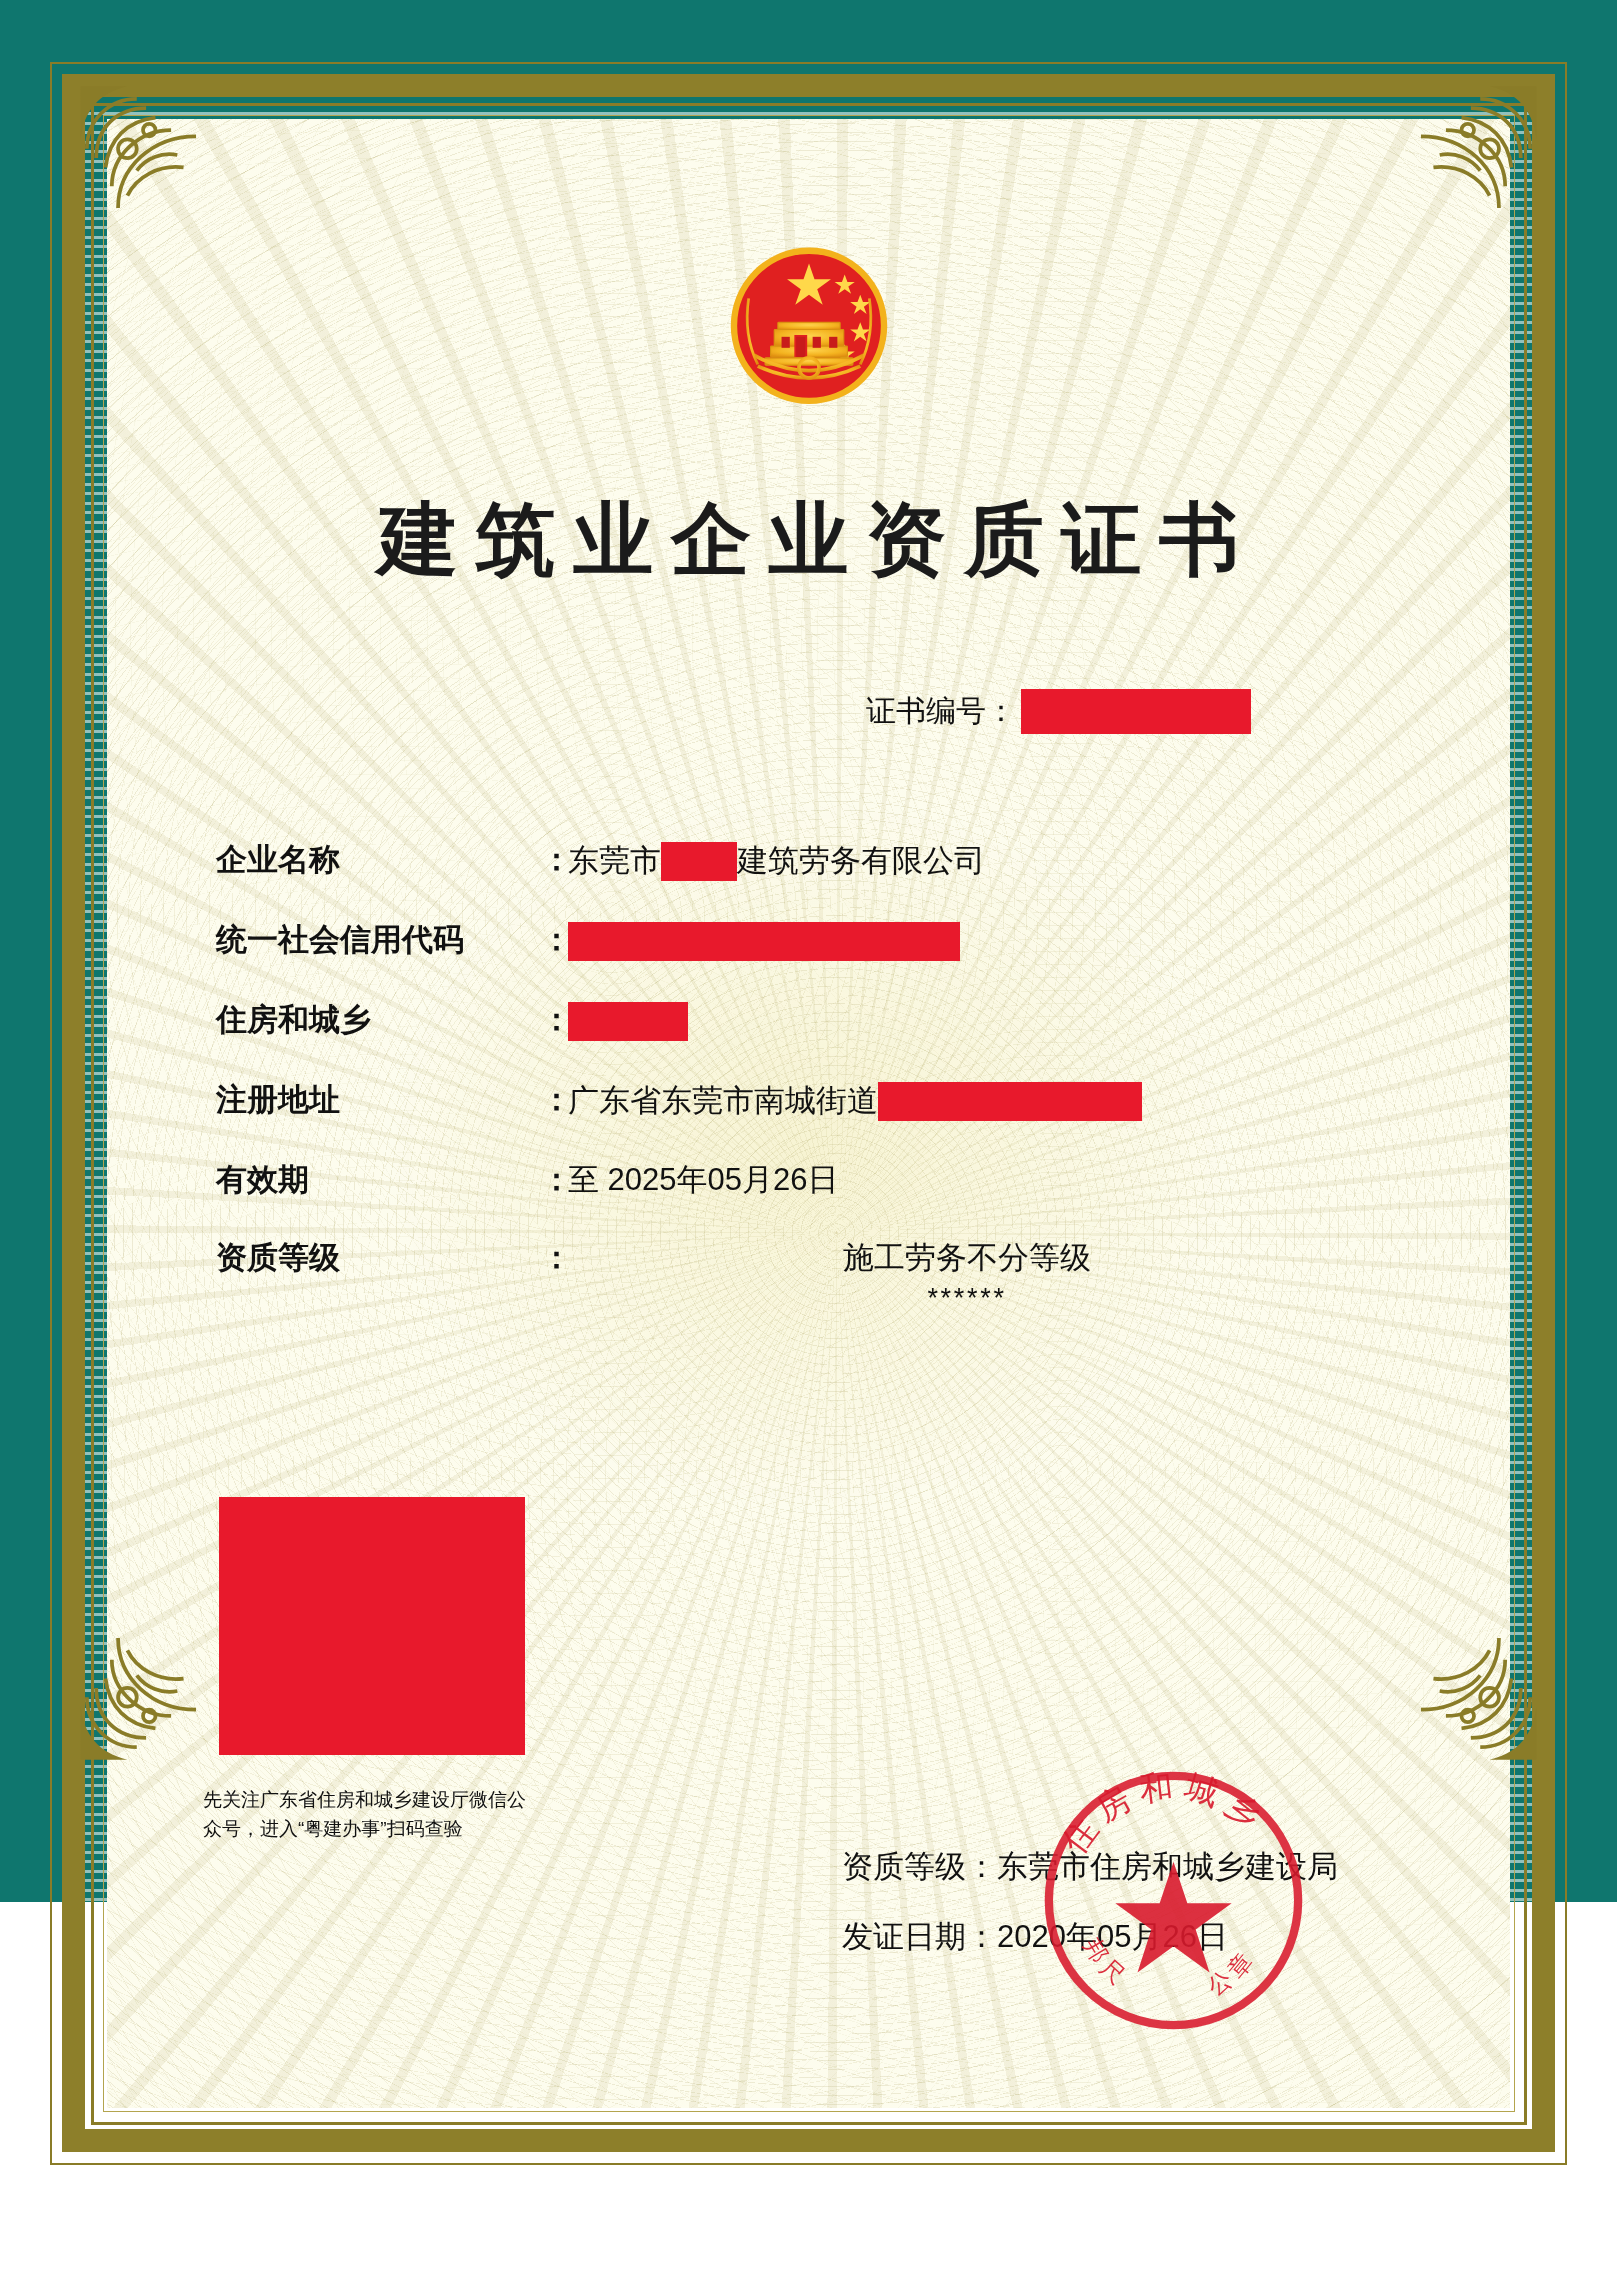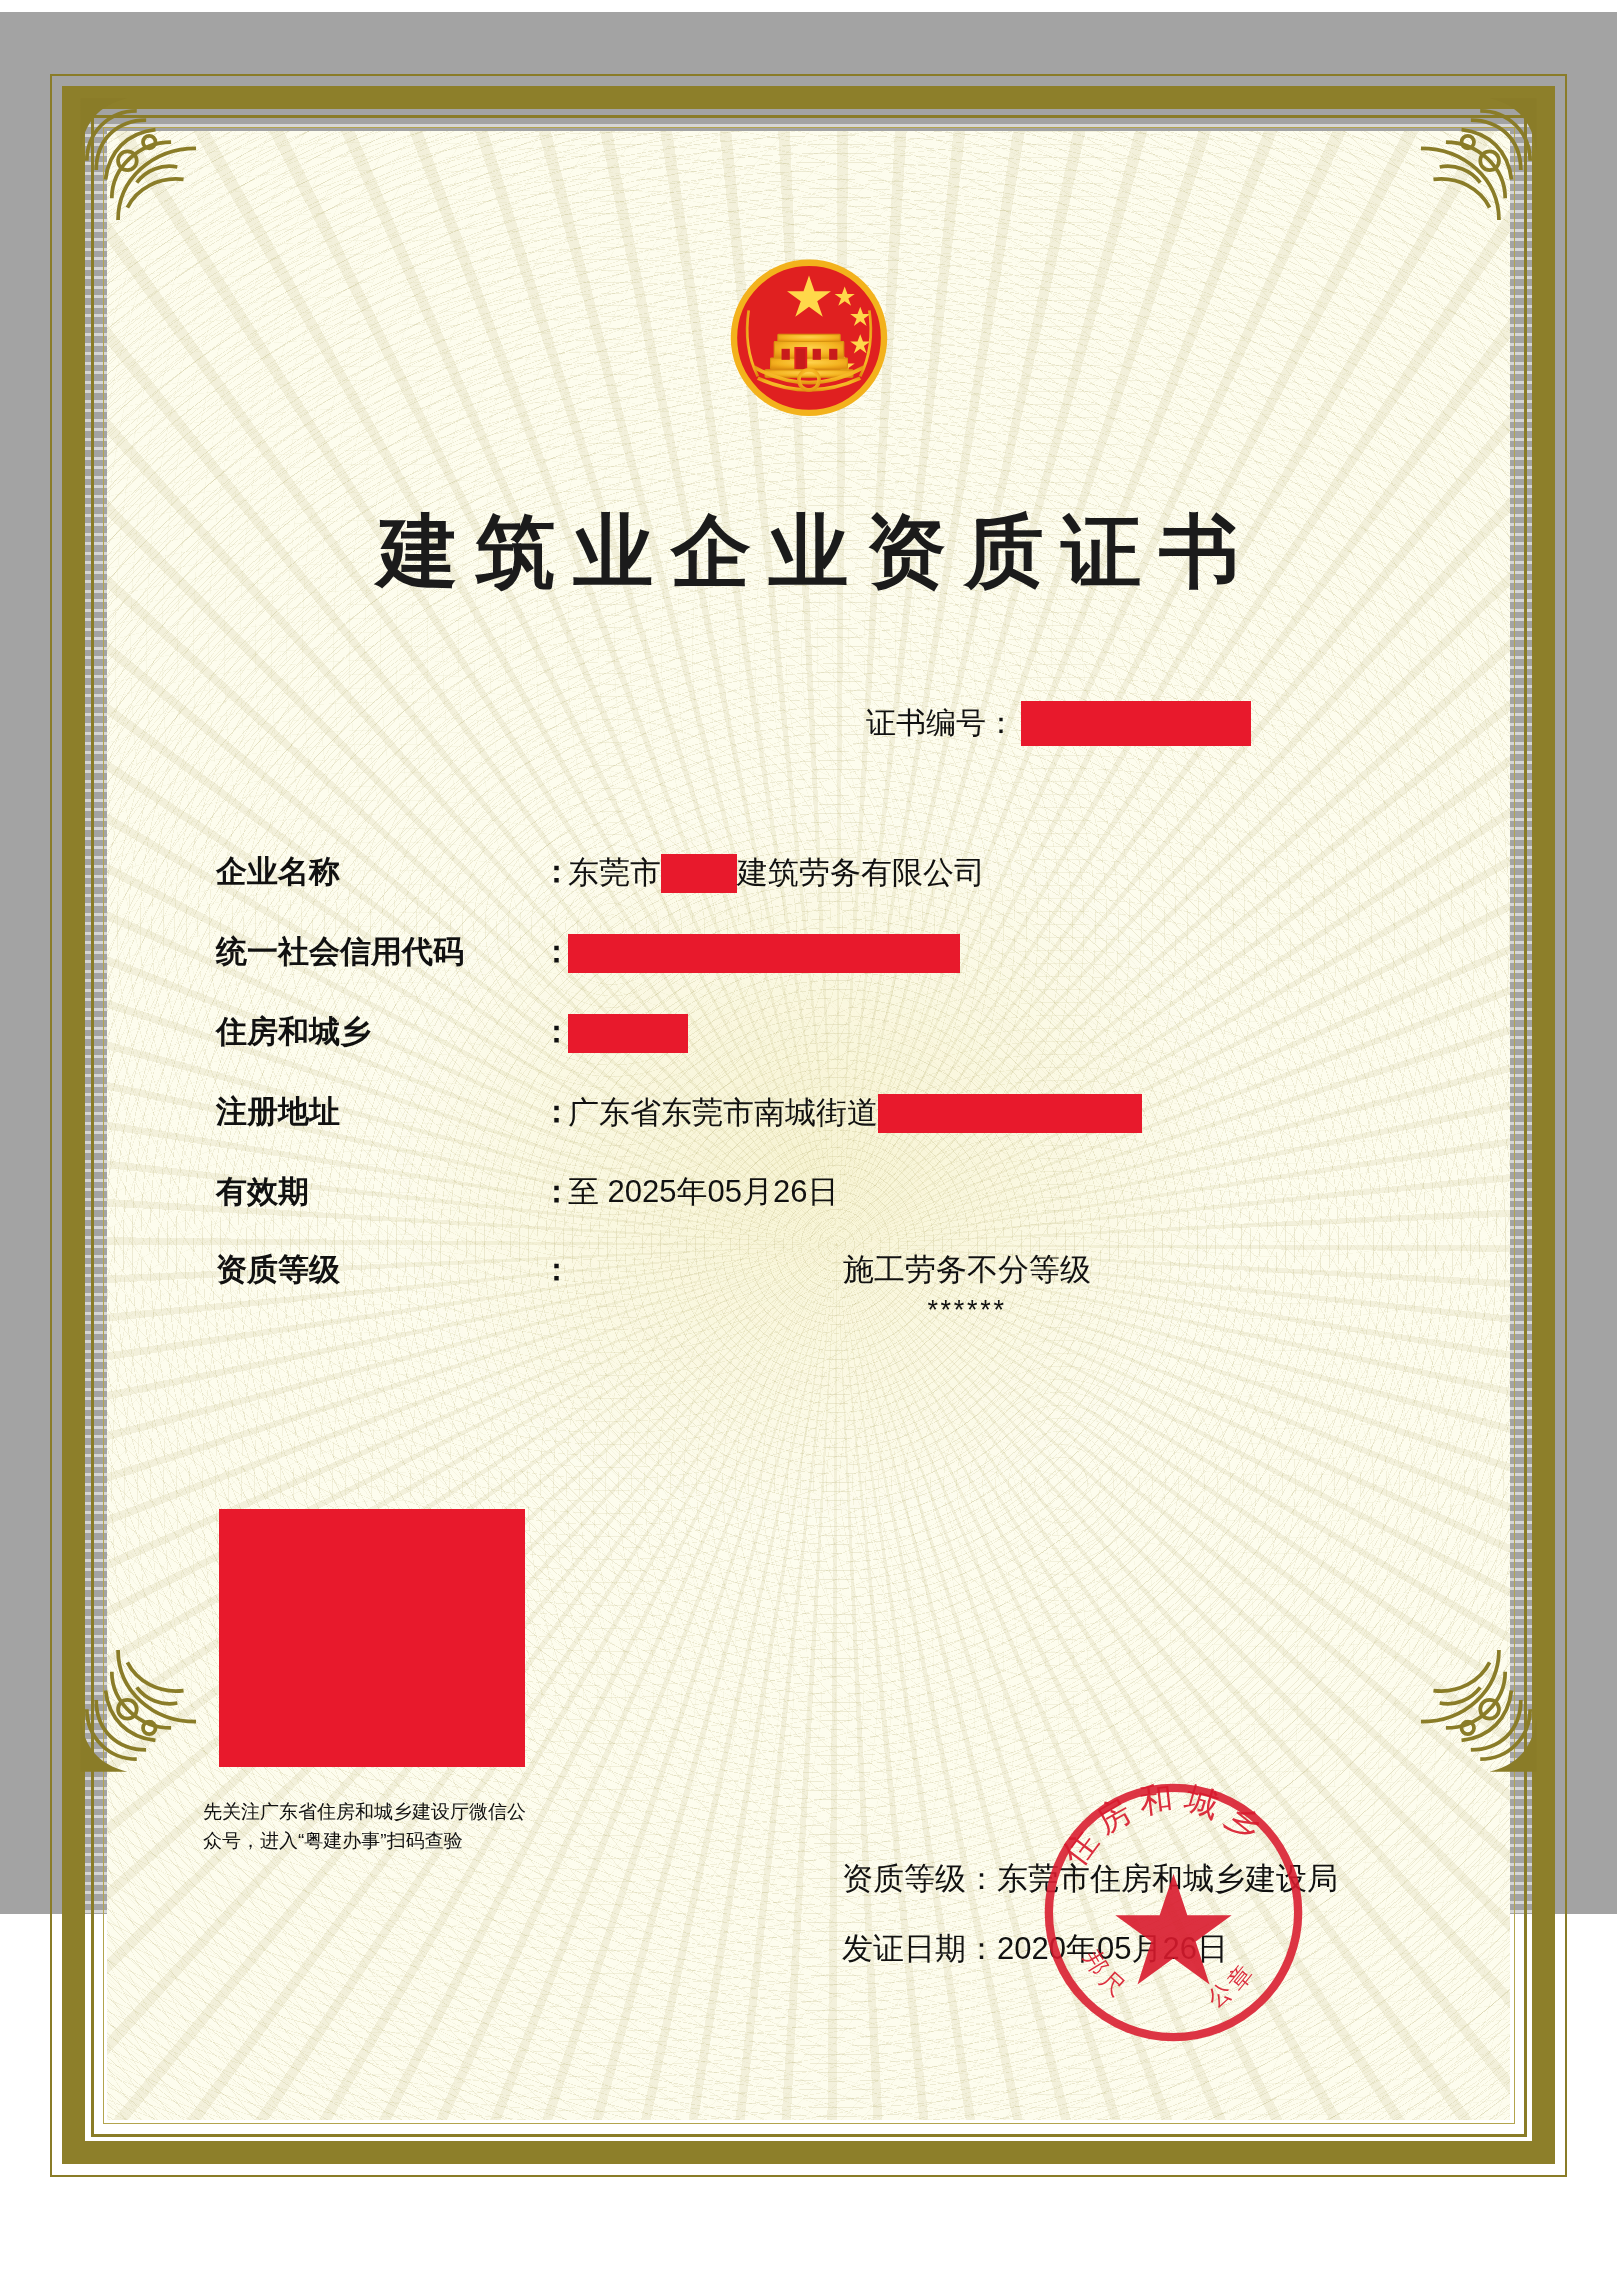--- a/index.html
+++ b/index.html
@@ -11,24 +11,24 @@
     width: 1617px;
     height: 2284px;
     font-family: "Liberation Sans", sans-serif;
     position: relative;
     overflow: hidden;
   }
 
   
   #certificate {
     position: absolute;
-    left: 0; top: 12px;
+    left: 0; top: 0;
     width: 1617px;
     height: 1902px;
-    background: #a3a3a3;
+    background: #0f766e;
   }
 
   
   .outer-rule {
     position: absolute;
     left: 50px; top: 62px;
     width: 1517px; height: 2103px;
     border: 2.7px solid #8a7c28;
     box-sizing: border-box;
   }

